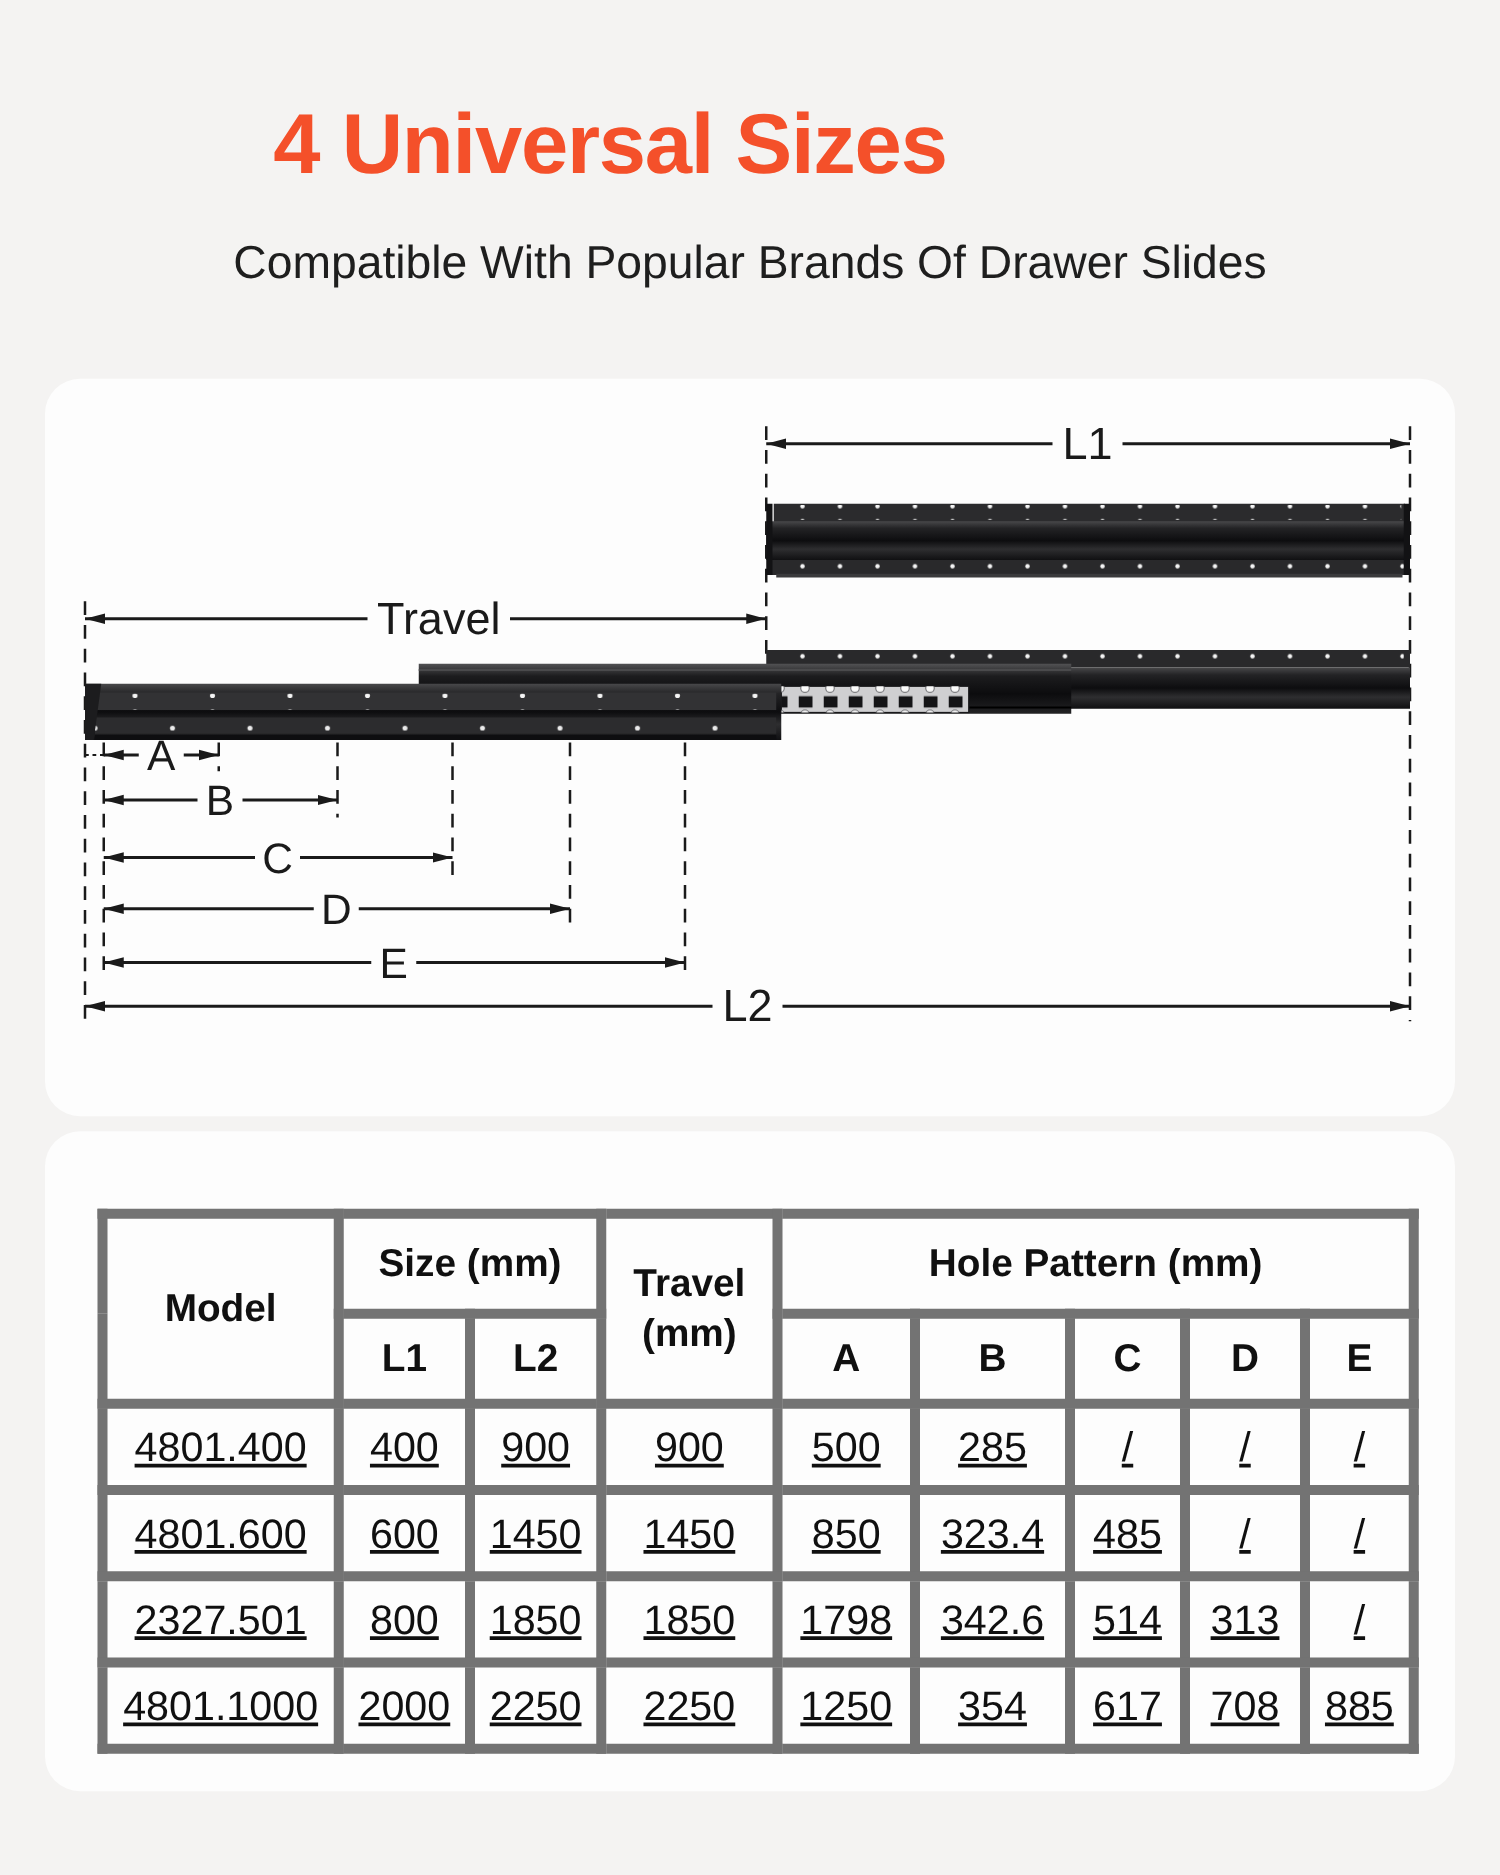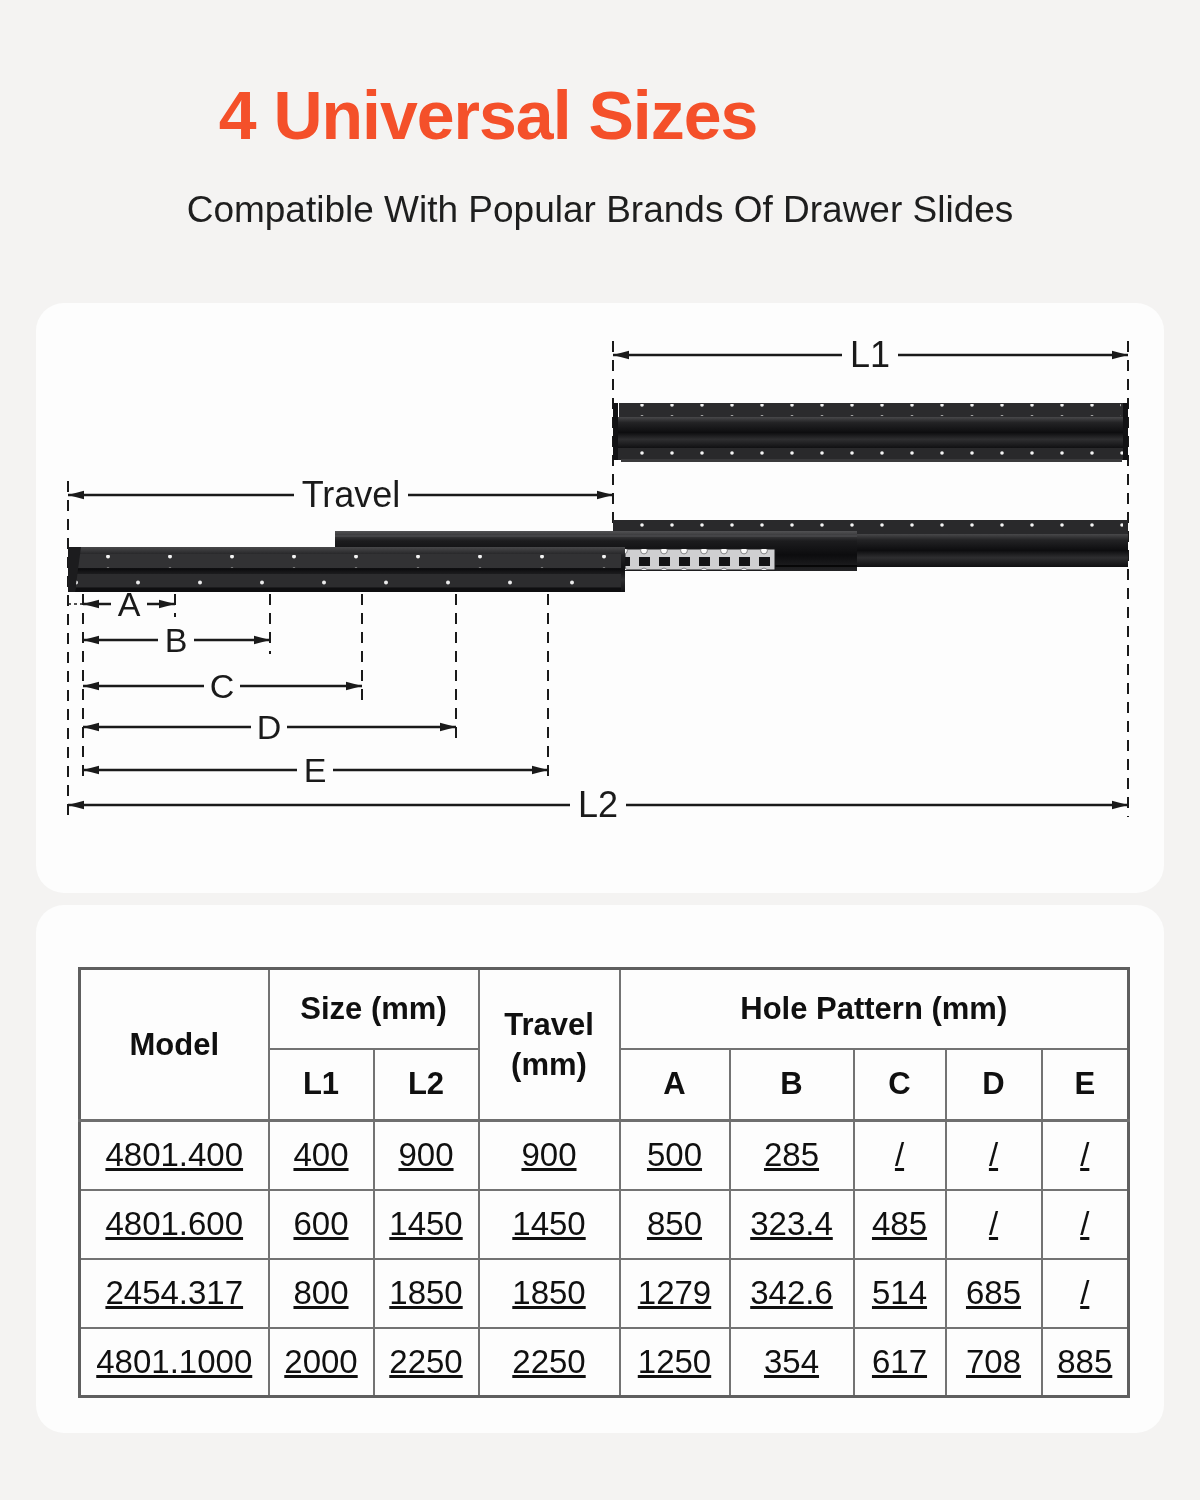--- a/index.html
+++ b/index.html
@@ -28,21 +28,21 @@
 
   #diagram-panel svg { display:block; }
 
   table.spec {
     position:absolute; left:42px; top:62px;
     border-collapse:collapse; table-layout:fixed;
     border:3px solid #5F5F5F;
     color:#101010;
   }
   table.spec th, table.spec td {
-    border:2px solid #737373;
+    border:8px solid #737373;
     text-align:center; vertical-align:middle; padding:0;
     overflow:hidden; white-space:nowrap;
   }
   table.spec th { font-size:31px; font-weight:700; }
   table.spec td { font-size:33px; font-weight:400; }
   tr.hrow1 { height:80px; }
   tr.hrow2 { height:72px; }
   tbody tr { height:69px;text-decoration:underline; }
   tbody tr:first-child td { border-top:3px solid #6F6F6F; }
   th.travel-head span { display:block; line-height:40px; }
@@ -239,28 +239,28 @@
         <td>600</td>
         <td>1450</td>
         <td>1450</td>
         <td>850</td>
         <td>323.4</td>
         <td>485</td>
         <td>/</td>
         <td>/</td>
       </tr>
       <tr>
-        <td>2454.317</td>
+        <td>2327.501</td>
         <td>800</td>
         <td>1850</td>
         <td>1850</td>
-        <td>1279</td>
+        <td>1798</td>
         <td>342.6</td>
         <td>514</td>
-        <td>685</td>
+        <td>313</td>
         <td>/</td>
       </tr>
       <tr>
         <td>4801.1000</td>
         <td>2000</td>
         <td>2250</td>
         <td>2250</td>
         <td>1250</td>
         <td>354</td>
         <td>617</td>

